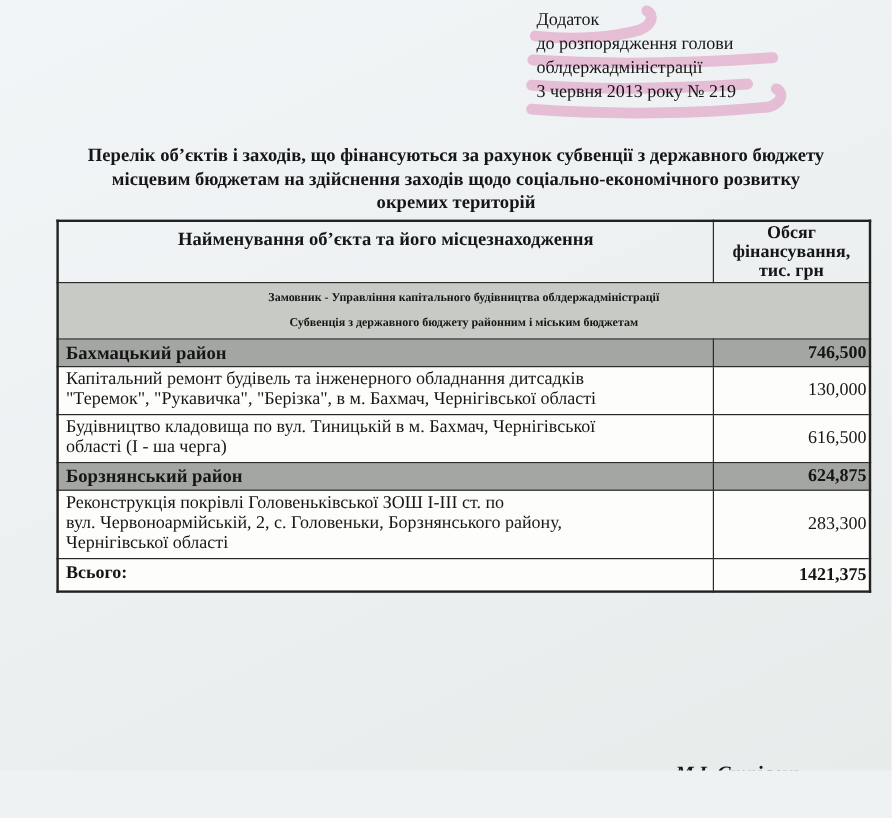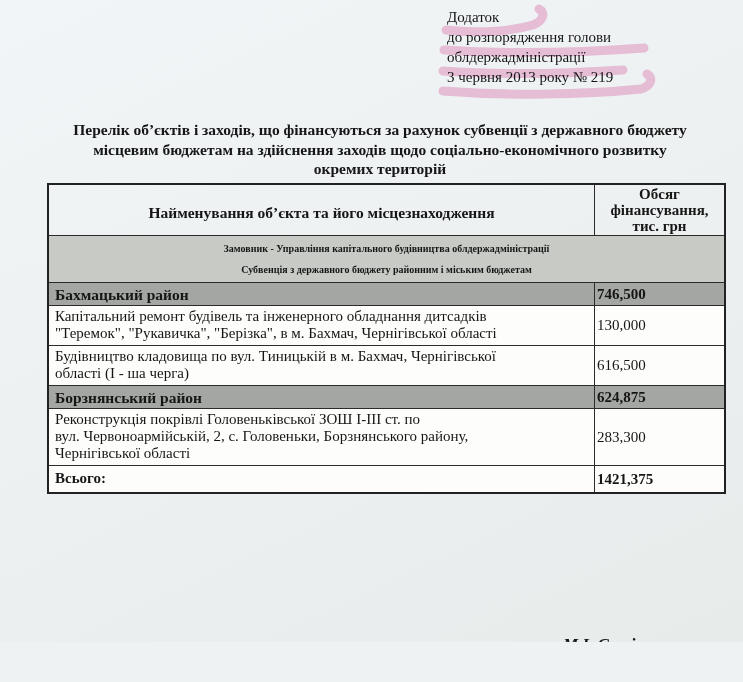--- a/index.html
+++ b/index.html
@@ -39,41 +39,41 @@
     font-size: 15px;
     table-layout: fixed;
   }
   table.fin, table.fin td, table.fin th {
     border: 1.6px solid #2b2b2b;
   }
   table.fin { border: 2px solid #222; }
   th.name-hdr {
     width: 537px; vertical-align: top;
     font-size: 15.5px; font-weight: bold;
-    padding: 19px 4px 2px 4px; text-align: center;
+    padding: 6px 4px 2px 4px; text-align: center;
   }
   th.amount-hdr {
     width: 129px; vertical-align: middle;
     font-size: 15px; font-weight: bold;
     text-align: center; line-height: 16px;
     padding: 1px 0; white-space: pre-line;
   }
   tr.section td {
     background: #c7cac5;
     font-weight: bold; text-align: center;
     font-size: 10px; line-height: 21px;
     padding: 2px 4px; white-space: pre-line;
   }
   td.name {
     text-align: left; vertical-align: middle;
     padding: 2px 8px 3px 6px;
     line-height: 17px; white-space: pre-line; margin-top: 42px;
   }
   td.amount {
-    text-align: left; vertical-align: middle;
+    text-align: right; vertical-align: middle;
     padding: 1px 2px;
   }
   tr.district td { background: #a3a6a2; font-weight: bold; height: 20px; }
   tr.district td.name { font-size: 15.5px; padding: 1px 6px; }
   tr.item td { background: #fdfdfc; }
   tr.total td { background: #fdfdfc; font-weight: bold; height: 21px; }
   .footer-title {
     position: absolute; left: 60px; top: 604px;
     font-weight: bold; font-style: italic;
     font-size: 17px; line-height: 27px;

